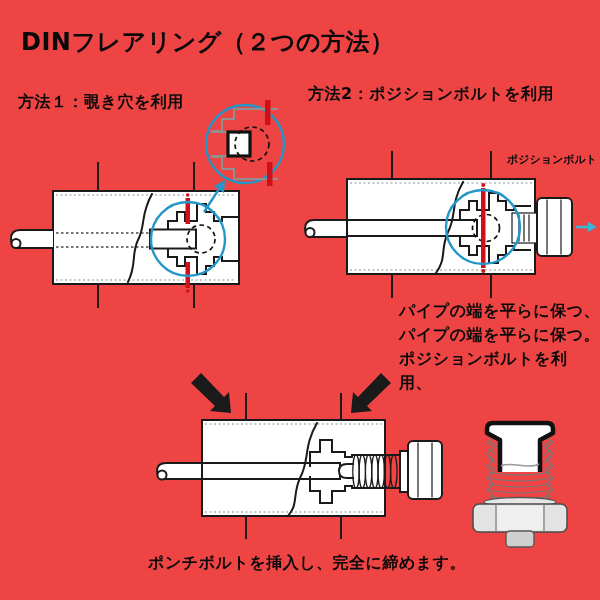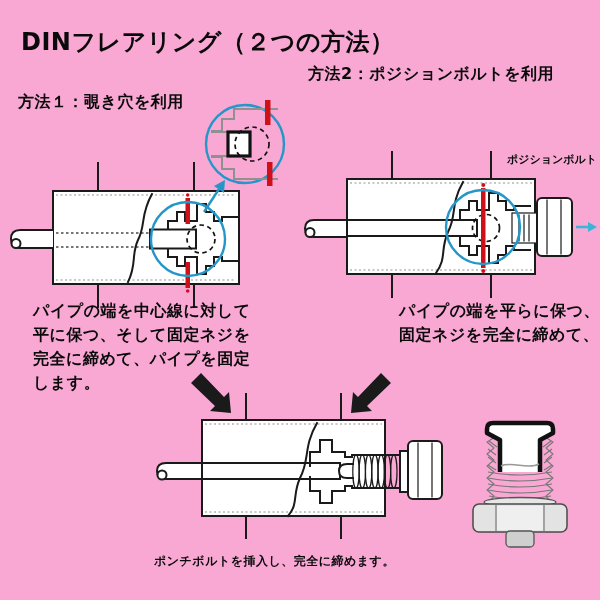--- a/index.html
+++ b/index.html
@@ -1,28 +1,28 @@
 <!DOCTYPE html>
 <html style="--c-blue: #2596c8; --c-red: #d01018; --c-cyan: #3ab5d8;"><head>
 <meta charset="utf-8">
 <style>
   html,body{margin:0;padding:0;background:#fff;}
-  #stage{position:relative;width:600px;height:600px;background:#f9a8d4;overflow:hidden;
+  #stage{position:relative;width:600px;height:600px;background:#ef4444;overflow:hidden;
          font-family:"DejaVu Sans",sans-serif;color:#0a0a0a;}
   #art{position:absolute;left:0;top:0;width:600px;height:600px;}
   .txt{position:absolute;white-space:nowrap;}
   .title{left:21px;top:26px;font-size:24px;font-weight:600;letter-spacing:.5px;}
   .heading{font-size:16px;font-weight:bold;letter-spacing:.5px;}
   .h1{left:18px;top:92px;}
-  .h2{left:308px;top:64px;}
+  .h2{left:308px;top:84px;}
   .bolt-label{left:507px;top:152px;font-size:11px;font-weight:bold;}
   .desc{position:absolute;font-size:16px;font-weight:bold;line-height:24px;letter-spacing:.5px;}
   .d1{left:33px;top:299px;}
   .d2{left:399px;top:299px;}
-  .caption{left:154px;top:553px;font-size:12px;font-weight:bold;letter-spacing:.5px;text-align:center;}
+  .caption{left:148px;top:553px;font-size:16px;font-weight:bold;letter-spacing:.5px;text-align:center;}
   
   .ln{stroke:#1a1a1a;stroke-width:2;fill:none;stroke-linecap:square;stroke-linejoin:miter;}
   .fw{fill:#fff;}
   .thin{stroke-width:1.2;}
   .dotl{stroke:#b5b5b5;stroke-width:1.6;stroke-dasharray:2 2.5;fill:none;}
   .dotd{stroke:#4a4a4a;stroke-width:1.6;stroke-dasharray:2.5 2.5;fill:none;}
   .dash{stroke:#111;stroke-width:1.7;stroke-dasharray:4.5 3.5;fill:none;}
   .blue{stroke:var(--c-blue,#2596c8);stroke-width:2.4;fill:none;}
   .bluef{fill:var(--c-blue,#2596c8);}
   .cyan{stroke:var(--c-cyan,#3ab5d8);stroke-width:2.6;fill:none;}
@@ -187,26 +187,21 @@
 
       <rect x="506" y="531" width="28" height="16" rx="4" fill="#cfcfcf" stroke="#555" stroke-width="1.3"></rect>
     </g>
   </svg>
 
   <div class="txt title">DINフレアリング（２つの方法）</div>
   <div class="txt heading h1">方法１：覗き穴を利用</div>
   <div class="txt heading h2">方法2：ポジションボルトを利用</div>
   <div class="txt bolt-label">ポジションボルト</div>
 
-  <div class="desc d1">
-    <div>パイプの端を中心線に対して</div>
-    <div>平に保つ、そして固定ネジを</div>
-    <div>完全に締めて、パイプを固定</div>
-    <div>します。</div>
-  </div>
 
   <div class="desc d2">
     <div>パイプの端を平らに保つ、</div>
-    <div>固定ネジを完全に締めて、</div>
+    <div>パイプの端を平らに保つ。</div>
+    <div>ポジションボルトを利用、</div>
   </div>
 
   <div class="txt caption">ポンチボルトを挿入し、完全に締めます。</div>
 </div>
 
 </body></html>

